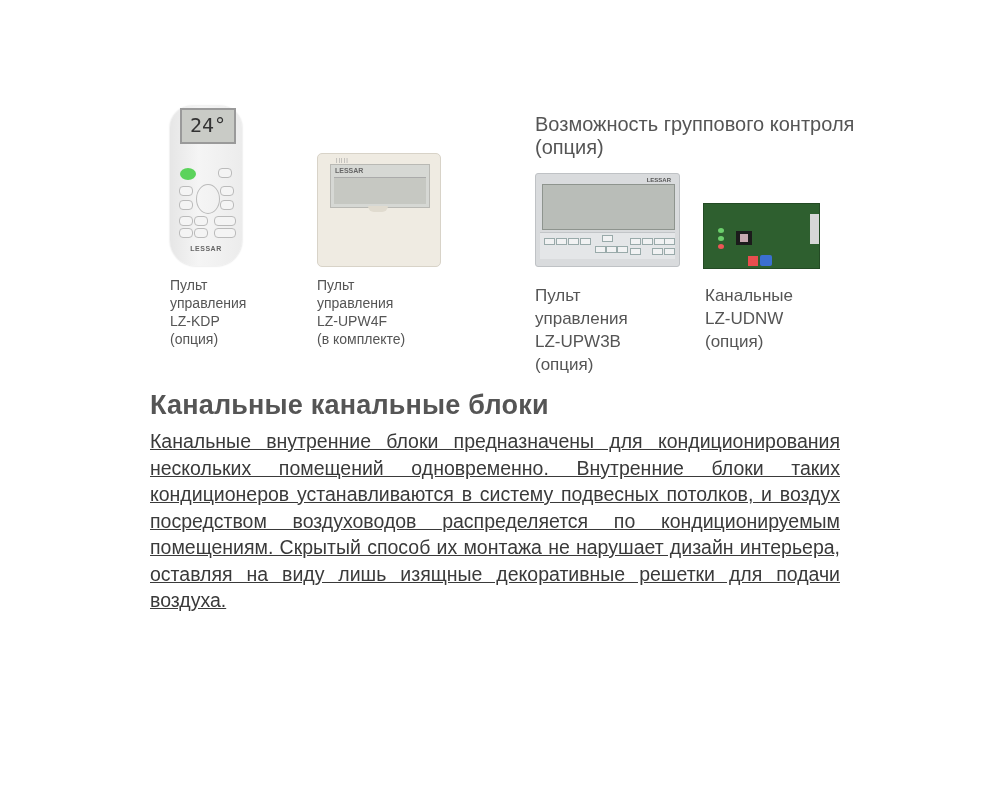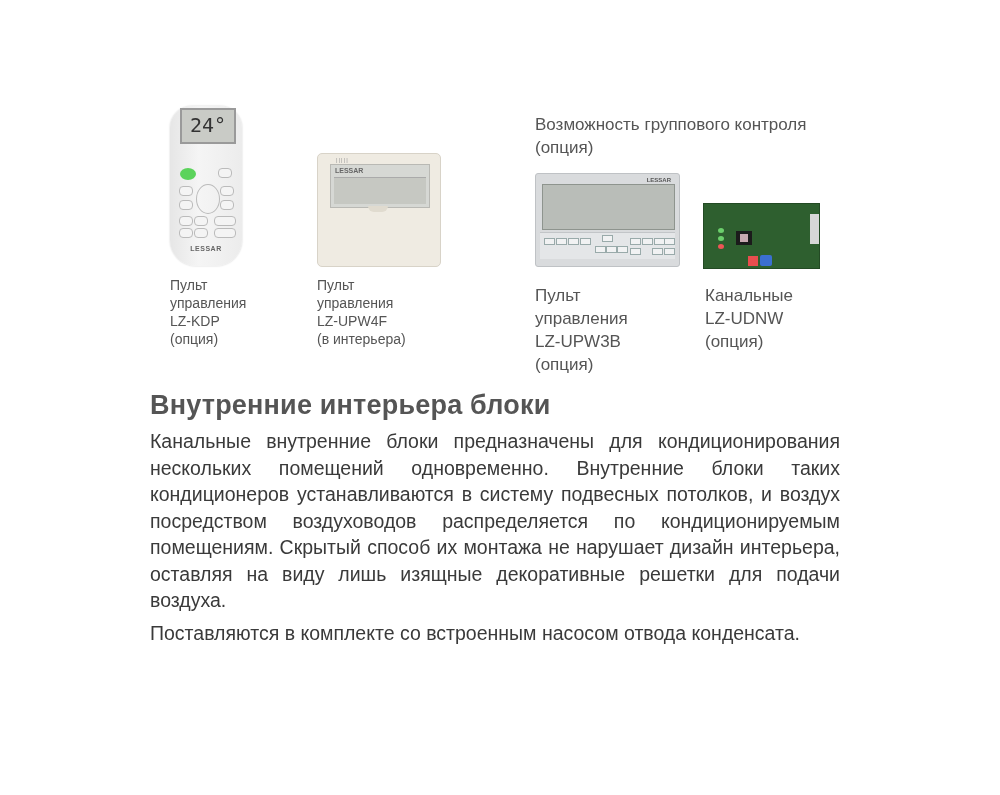--- a/index.html
+++ b/index.html
@@ -1,23 +1,23 @@
 <!DOCTYPE html>
 <html><head>
 <meta charset="utf-8">
 <style>
   html, body { margin:0; padding:0; background:#ffffff; }
   body { width:1000px; height:795px; position:relative; overflow:hidden; font-family:"Liberation Sans", sans-serif; color:#3a3a3a; }
   .abs { position:absolute; }
   .caption { font-size:14px; line-height:18px; color:#555; }
   .caption2 { font-size:17px; line-height:23px; color:#555; }
-  .group-title { font-size:17px; line-height:23px; color:#555; }
+  .group-title { font-size:20px; line-height:23px; color:#555; }
   h1.title { position:absolute; left:150px; top:390px; margin:0; font-size:27px; font-weight:bold; color:#555; letter-spacing:0.2px; }
   .body-text { position:absolute; left:150px; width:690px; font-size:19.5px; line-height:26.5px; color:#3a3a3a; text-align:justify; }
-  .body-text p { margin:0 0 6px 0; }
+  .body-text p { margin:0 0 6px 0;text-decoration:underline; }
 
   
   .remote { left:170px; top:106px; width:72px; height:160px; background:linear-gradient(90deg,#e6e6e6,#f5f5f5 40%,#ececec); border-radius:22px 22px 26px 26px; box-shadow:0 0 2px #ccc; }
   .remote .screen { position:absolute; left:10px; top:2px; width:52px; height:32px; background:#c9cbc6; border:2px solid #9a9a9a; }
   .remote .screen span { position:absolute; right:8px; top:3px; font-size:20px; font-family:"DejaVu Sans Mono", monospace; color:#333; }
   .remote .green { position:absolute; left:10px; top:62px; width:16px; height:12px; border-radius:50%; background:#5bd35b; }
   .remote .btn { position:absolute; width:12px; height:8px; border-radius:4px; border:1px solid #bbb; background:#f4f4f4; }
   .remote .dpad { position:absolute; left:26px; top:78px; width:22px; height:28px; border-radius:50%; border:1px solid #bbb; }
   .remote .logo { position:absolute; left:0; right:0; bottom:14px; text-align:center; font-size:7px; font-weight:bold; color:#666; letter-spacing:0.5px; }
 
@@ -80,21 +80,21 @@
   <div class="face">
     <div class="logo">LESSAR</div>
     <div class="lcd"></div>
   </div>
   <div class="notch"></div>
 </div>
 <div class="abs caption" style="left:317px;top:276px">
   <div>Пульт</div>
   <div>управления</div>
   <div>LZ-UPW4F</div>
-  <div>(в интерьера)</div>
+  <div>(в комплекте)</div>
 </div>
 
 <div class="abs group-title" style="left:535px;top:113px">
   <div>Возможность группового контроля</div>
   <div>(опция)</div>
 </div>
 
 <div class="abs upw3b">
   <div class="logo">LESSAR</div>
   <div class="lcd"></div>
@@ -133,17 +133,16 @@
   <div class="red"></div>
   <div class="blue"></div>
   <div class="conn"></div>
 </div>
 <div class="abs caption2" style="left:705px;top:284px">
   <div>Канальные</div>
   <div>LZ-UDNW</div>
   <div>(опция)</div>
 </div>
 
-<h1 class="title">Внутренние интерьера блоки</h1>
+<h1 class="title">Канальные канальные блоки</h1>
 <div class="body-text" style="top:428px">
   <p>Канальные внутренние блоки предназначены для кондиционирования нескольких помещений одновременно. Внутренние блоки таких кондиционеров устанавливаются в систему подвесных потолков, и воздух посредством воздуховодов распределяется по кондиционируемым помещениям. Скрытый способ их монтажа не нарушает дизайн интерьера, оставляя на виду лишь изящные декоративные решетки для подачи воздуха.</p>
-  <p>Поставляются в комплекте со встроенным насосом отвода конденсата.</p>
 </div>
 
 </body></html>

